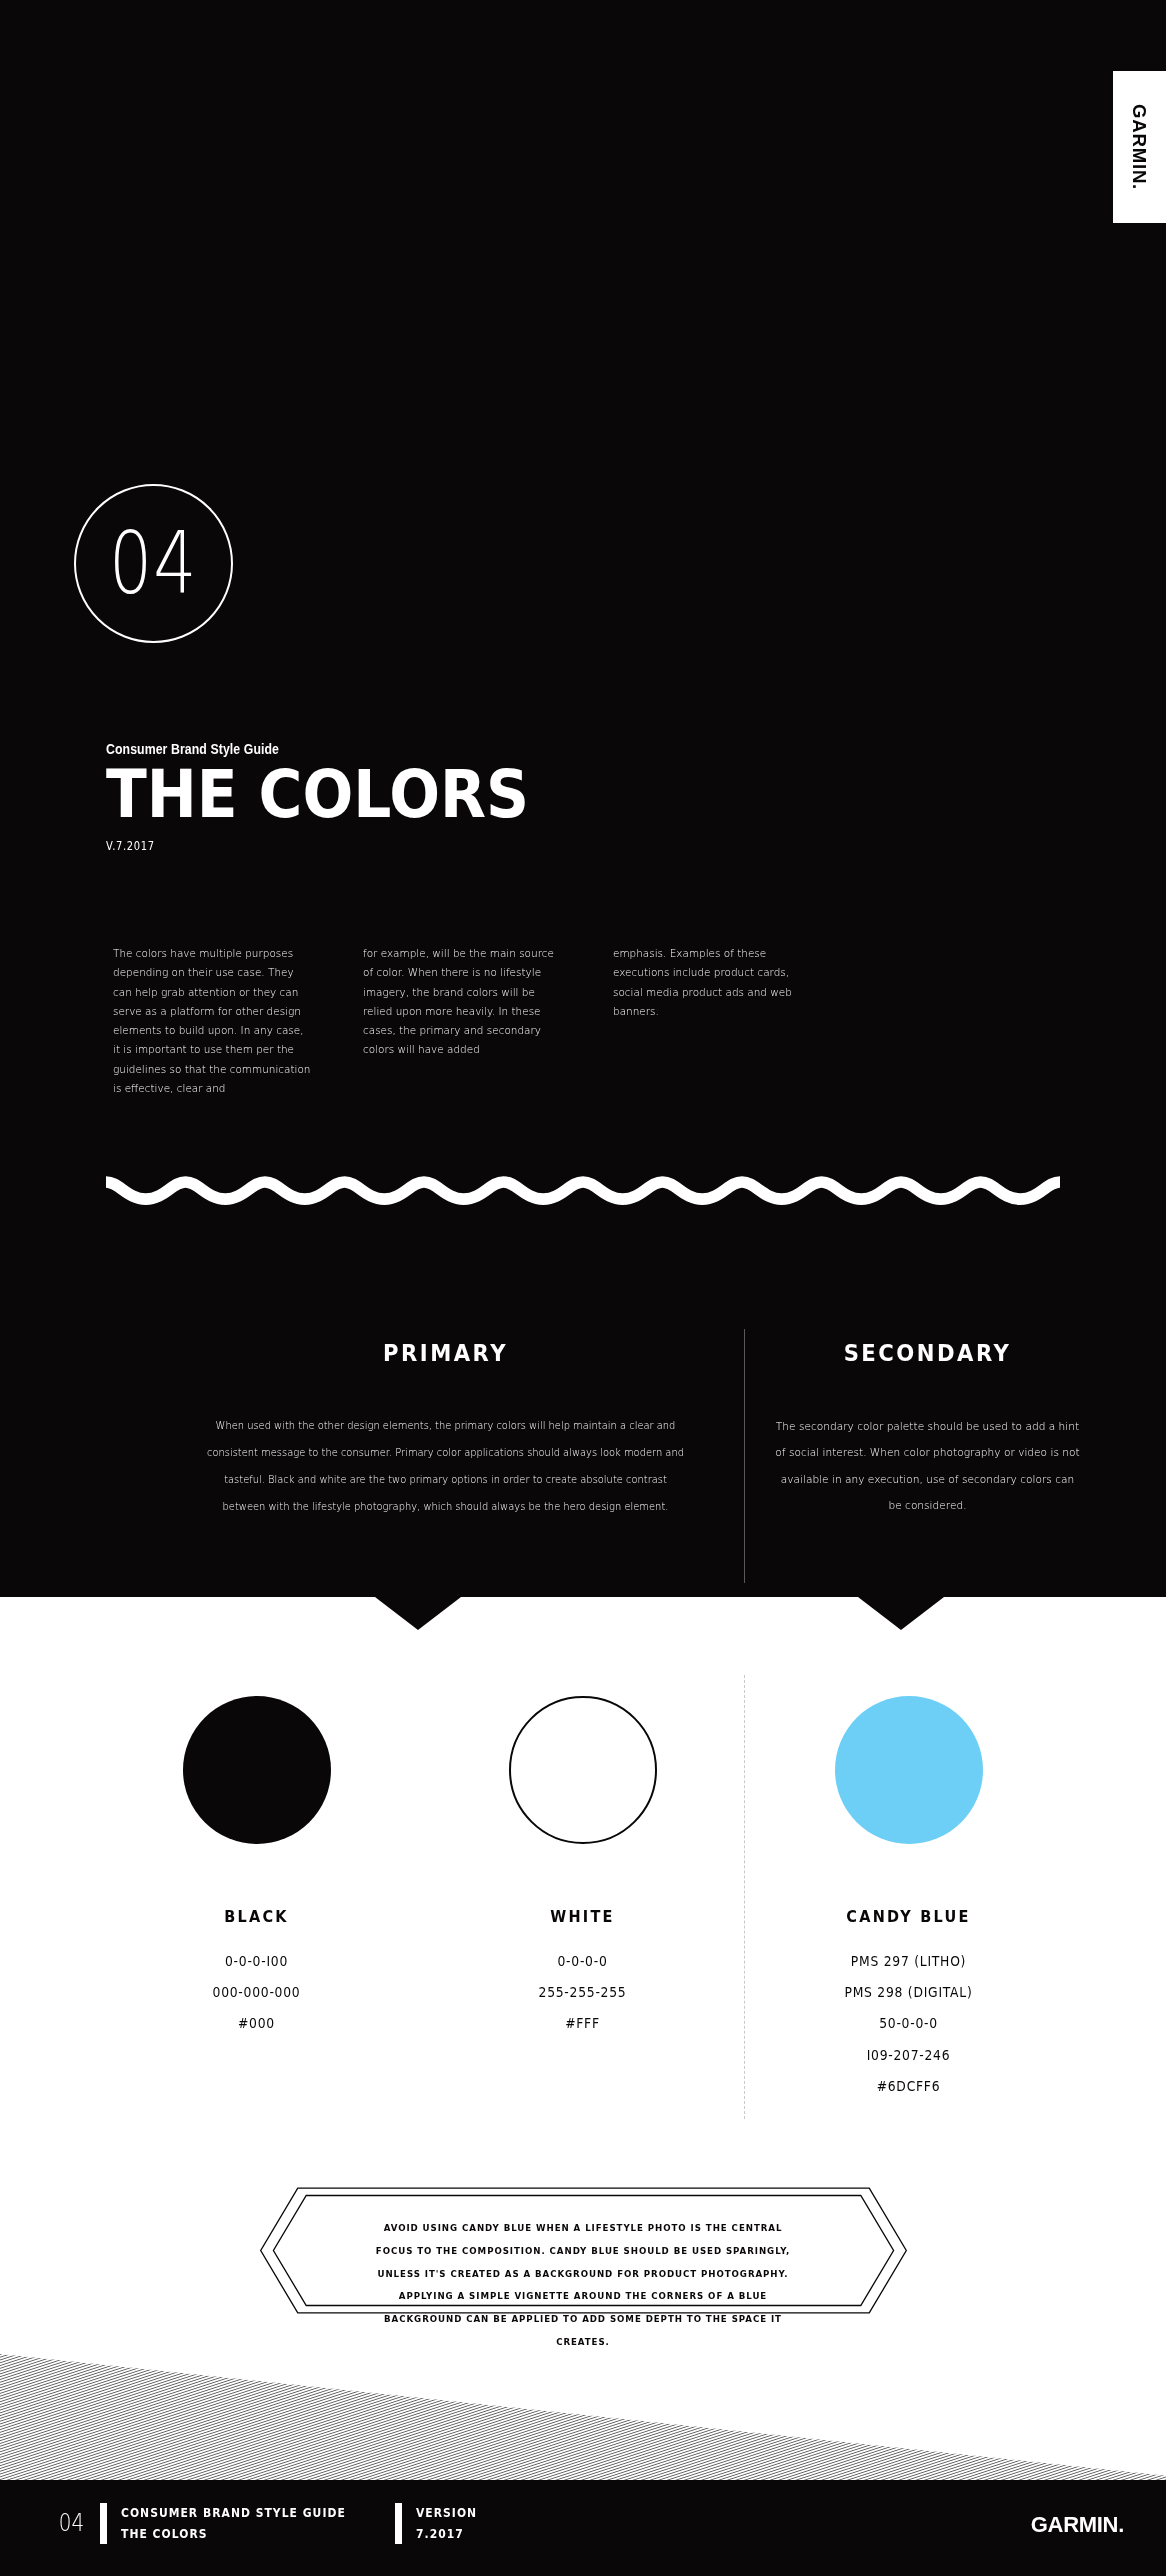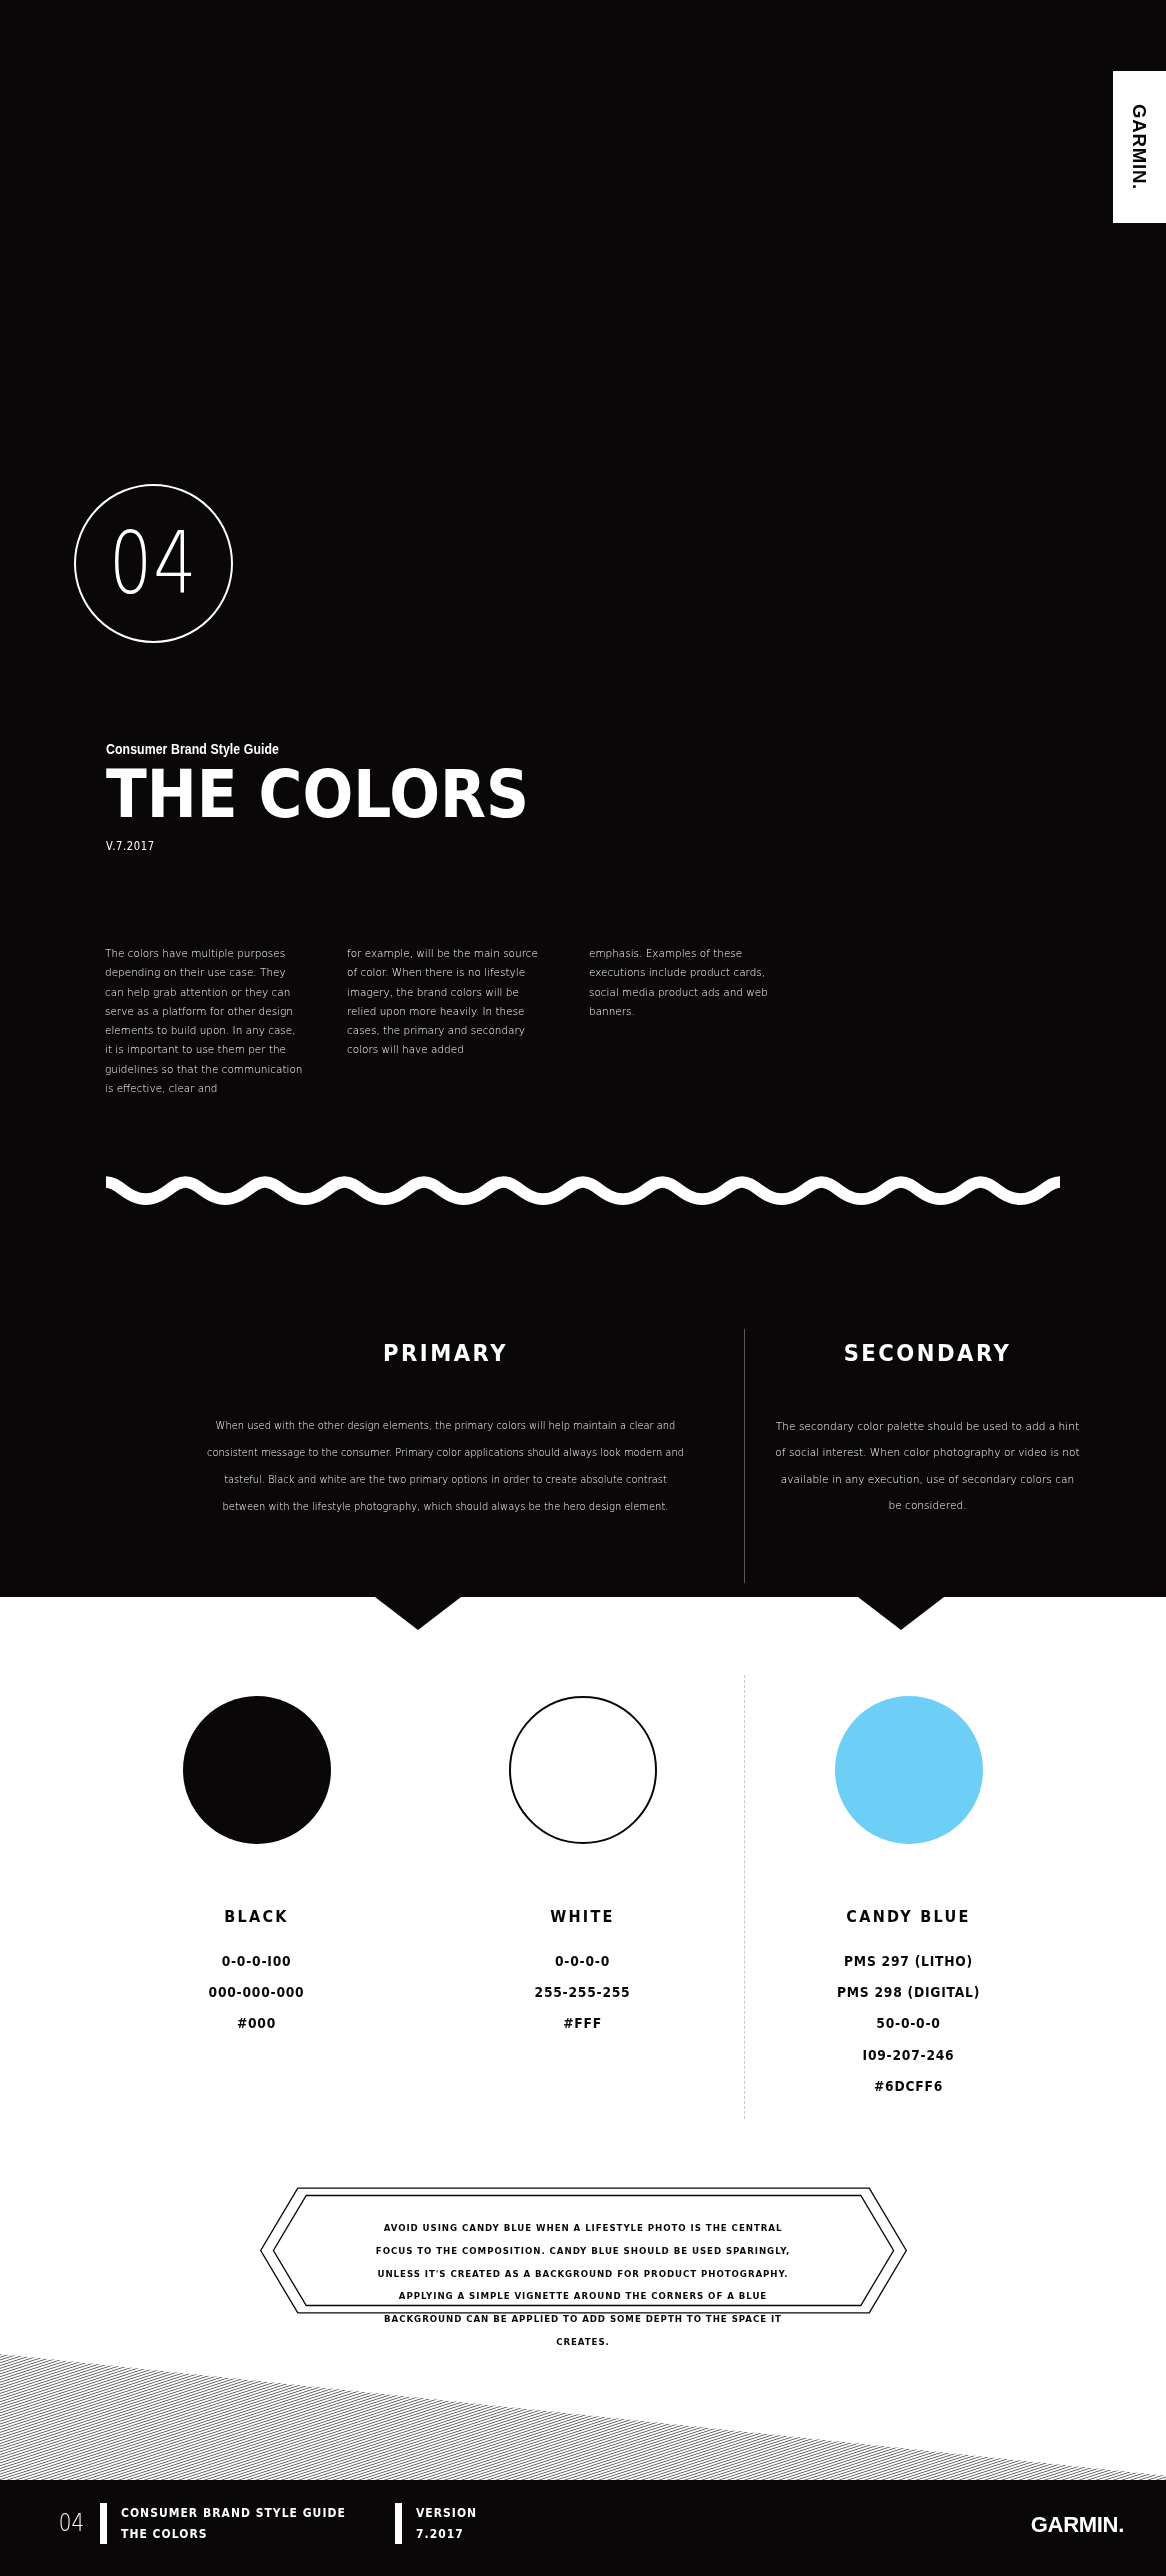--- a/index.html
+++ b/index.html
@@ -61,21 +61,21 @@
     font-size:11.7px; color:#fff; margin-top:8.5px; letter-spacing:0.8px;
     transform:scaleX(0.85); transform-origin:left center;
     font-family:"DejaVu Sans", sans-serif;
   }
 
   
   .intro-cols{
     position:absolute; left:105px; top:944px; width:970px;
     display:flex; gap:0px;
   }
-  .intro-col{ width:242px; padding-right:33px; }
+  .intro-col{ width:242px; padding-right:33px;margin-left:8px; }
   .intro-col p{
     color:#ffffff; font-size:11px; line-height:1.75;
     font-family:"DejaVu Sans", sans-serif; font-weight:300;
     transform:scaleX(0.95); transform-origin:left top;
   }
 
   
   .squiggle{ position:absolute; left:106px; top:1166px; width:954px; height:48px; }
 
   
@@ -132,21 +132,21 @@
     width:148px; height:148px; border-radius:50%; margin:0 auto;
   }
   .circle.black{ background:#0a0708; }
   .circle.white{ background:#ffffff; border:2.1px solid #0a0708; }
   .circle.blue{ background:#6DCFF6; }
   .sw-name{
     margin-top:64px; font-size:15.4px; font-weight:bold; letter-spacing:2.4px;
     color:#0a0708; font-family:"DejaVu Sans", sans-serif;
     transform:scaleX(0.94);
   }
-  .sw-values{ margin-top:20px;font-weight:bold; }
+  .sw-values{ margin-top:20px; }
   .sw-values div{
     font-size:13.3px; color:#0a0708; letter-spacing:0.8px;
     line-height:2.35; font-family:"DejaVu Sans", sans-serif;
     transform:scaleX(0.93);
   }
 
   
   .callout{
     position:absolute; left:259px; top:2187px; width:649px; height:127px;
   }

